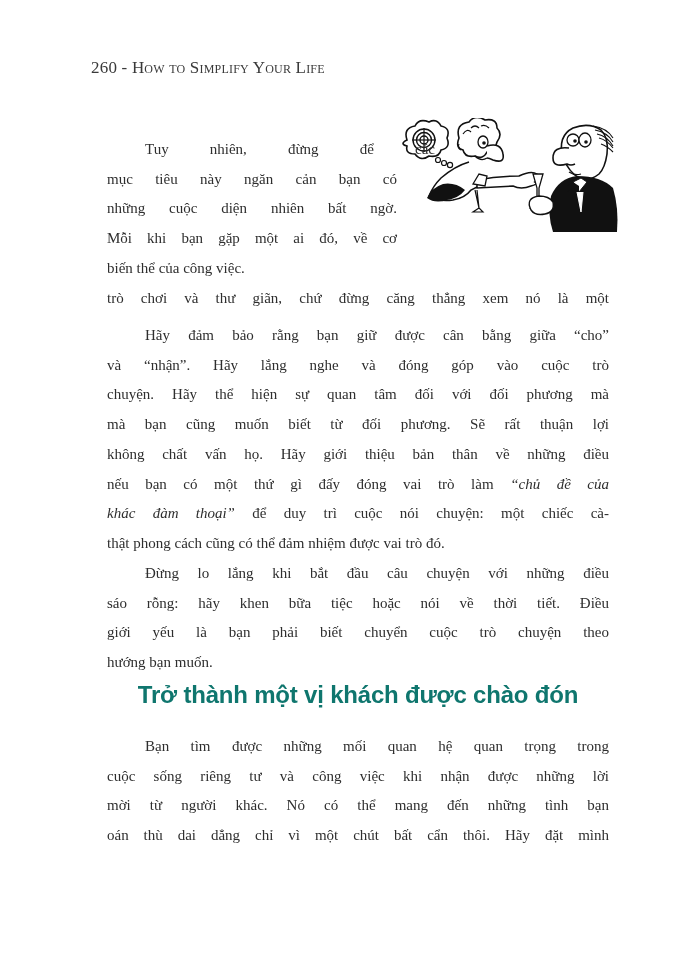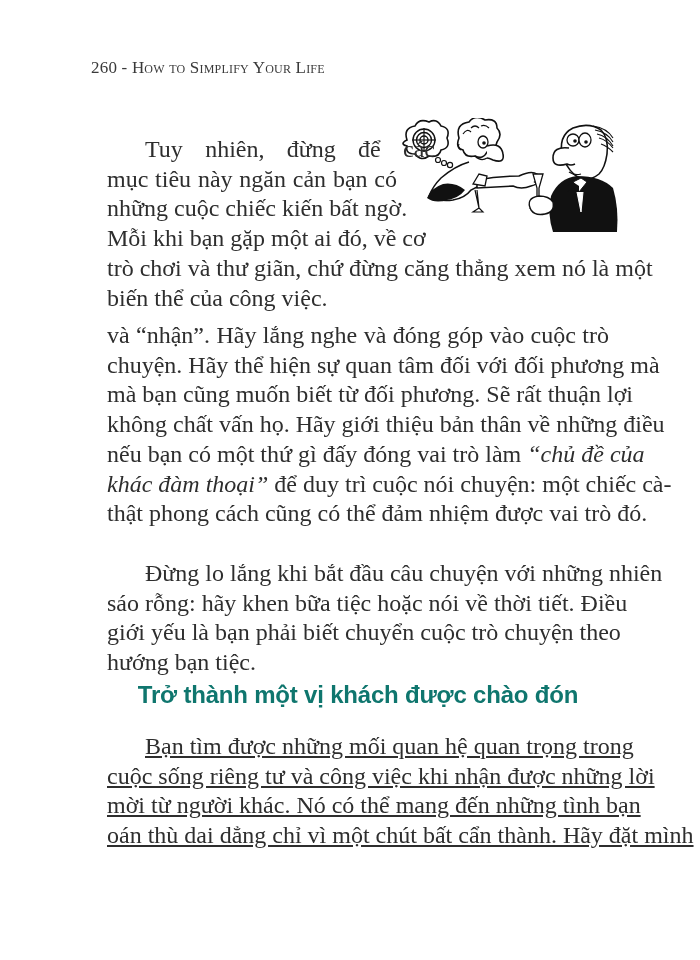--- a/index.html
+++ b/index.html
@@ -11,38 +11,38 @@
     .page { position: absolute; left: 0; top: 0; width: 696px; height: 960px; margin-left: 8px; }
 
     .running-head {
       position: absolute; left: 83px; top: 58px;
       font-size: 17px; color: #3a3a3a; letter-spacing: 0.2px; white-space: nowrap;
     }
     .running-head .sc { font-variant: small-caps; font-size: 17px; }
 
     .body-text {
       position: absolute; left: 99px; width: 502px;
-      font-size: 24px; line-height: 29.7px; color: #2e2e2e;
+      font-size: 15px; line-height: 29.7px; color: #2e2e2e;
     }
     .line { display: block; text-align: justify; text-align-last: justify; white-space: nowrap; }
     .line.last { text-align-last: left; }
     .line.indent { padding-left: 38px; }
 
     .p1 { top: 135px; }
     .p1 .line.short { width: 290px; }
 
     .p2 { top: 321px; }
     .p3 { top: 559px; }
 
     .section-heading {
       position: absolute; left: 0; width: 700px; top: 681px; text-align: center;
       font-family: "Liberation Sans", "DejaVu Sans", sans-serif;
       font-weight: bold; font-size: 24px; color: #0f766e; letter-spacing: -0.2px;
     }
-    .p4 { top: 732px; text-decoration: underline; }
+    .p4 { top: 732px; }
 
     em.it { }
 
     .illustration {
       position: absolute; left: 385px; top: 118px; width: 232px; height: 130px;
     }
   </style>
 </head>
 <body>
 
@@ -96,45 +96,46 @@
         <path d="M184,74 l4,20 l2,-20" fill="#fff" stroke="#fff" stroke-width="1"></path>
         <path d="M140,56 l10,0 l-4,14 l0,16 l6,4 l-14,0 l6,-4 l0,-16z" fill="#fff" stroke="#111" stroke-width="1.3"></path>
         <path d="M138,92 q-6,-12 8,-14 q10,0 14,6 q2,10 -8,12 q-10,2 -14,-4z" fill="#fff" stroke="#111" stroke-width="1.4"></path>
       </g>
     </svg>
   </div>
 
   <div class="body-text p1">
     <span class="line short indent">Tuy nhiên, đừng để các</span>
     <span class="line short">mục tiêu này ngăn cản bạn có</span>
-    <span class="line short">những cuộc chiếc kiến bất ngờ.</span>
+    <span class="line short">những cuộc diện nhiên bất ngờ.</span>
     <span class="line short">Mỗi khi bạn gặp một ai đó, về cơ</span>
+    <span class="line last">biến thể của công việc.</span>
     <span class="line">trò chơi và thư giãn, chứ đừng căng thẳng xem nó là một</span>
-    <span class="line last">biến thể của công việc.</span>
   </div>
 
   <div class="body-text p2">
+    <span class="line indent">Hãy đảm bảo rằng bạn giữ được cân bằng giữa “cho”</span>
     <span class="line">và “nhận”. Hãy lắng nghe và đóng góp vào cuộc trò</span>
     <span class="line">chuyện. Hãy thể hiện sự quan tâm đối với đối phương mà</span>
     <span class="line">mà bạn cũng muốn biết từ đối phương. Sẽ rất thuận lợi</span>
     <span class="line">không chất vấn họ. Hãy giới thiệu bản thân về những điều</span>
     <span class="line"><span>nếu bạn có một thứ gì đấy đóng vai trò làm </span><em class="it">“chủ đề của</em></span>
     <span class="line"><em class="it">khác đàm thoại”</em><span> để duy trì cuộc nói chuyện: một chiếc cà-</span></span>
     <span class="line last">thật phong cách cũng có thể đảm nhiệm được vai trò đó.</span>
   </div>
 
   <div class="body-text p3">
-    <span class="line indent">Đừng lo lắng khi bắt đầu câu chuyện với những nhiên</span>
+    <span class="line indent">Đừng lo lắng khi bắt đầu câu chuyện với những điều</span>
     <span class="line">sáo rỗng: hãy khen bữa tiệc hoặc nói về thời tiết. Điều</span>
     <span class="line">giới yếu là bạn phải biết chuyển cuộc trò chuyện theo</span>
-    <span class="line last">hướng bạn tiệc.</span>
+    <span class="line last">hướng bạn muốn.</span>
   </div>
 
   <div class="section-heading">Trở thành một vị khách được chào đón</div>
 
   <div class="body-text p4">
     <span class="line indent">Bạn tìm được những mối quan hệ quan trọng trong</span>
     <span class="line">cuộc sống riêng tư và công việc khi nhận được những lời</span>
     <span class="line">mời từ người khác. Nó có thể mang đến những tình bạn</span>
-    <span class="line">oán thù dai dẳng chỉ vì một chút bất cẩn thành. Hãy đặt mình</span>
+    <span class="line">oán thù dai dẳng chỉ vì một chút bất cẩn thôi. Hãy đặt mình</span>
   </div>
 
 </div>
 
 </body></html>

